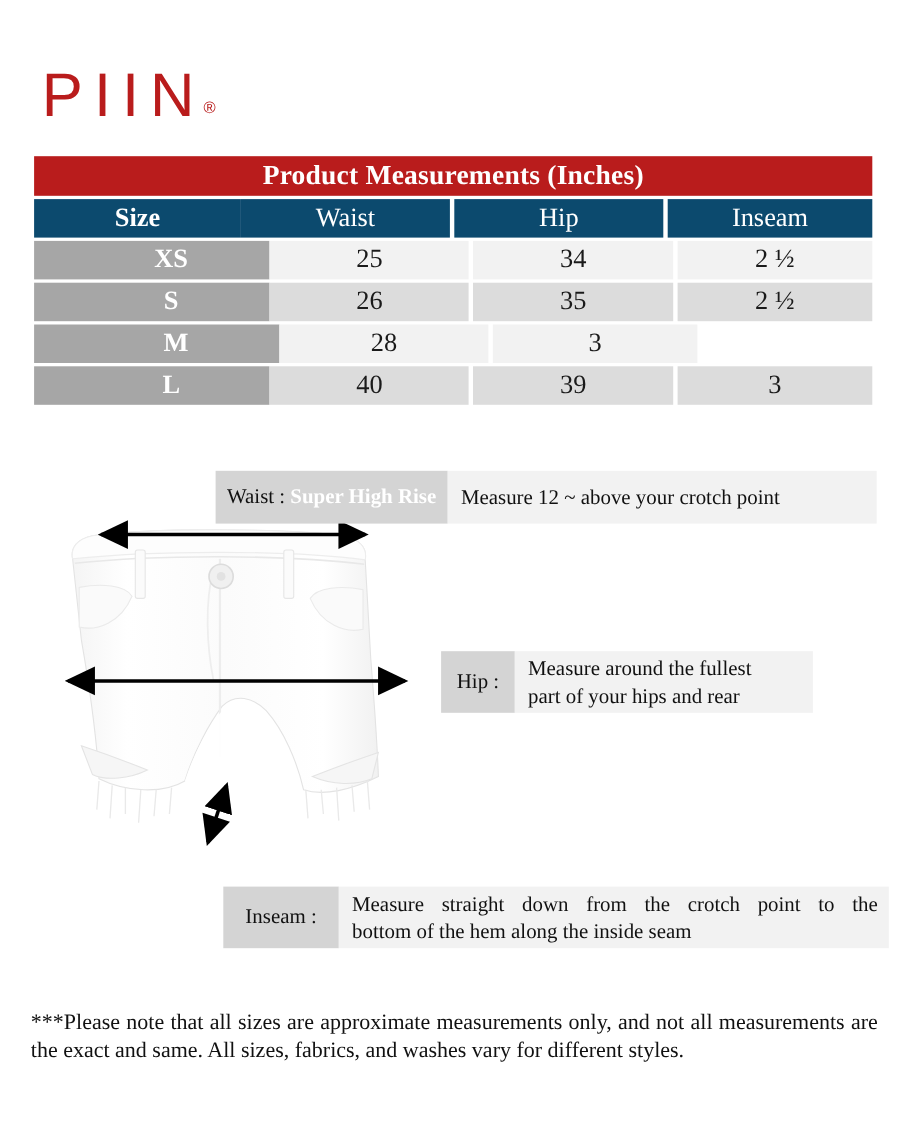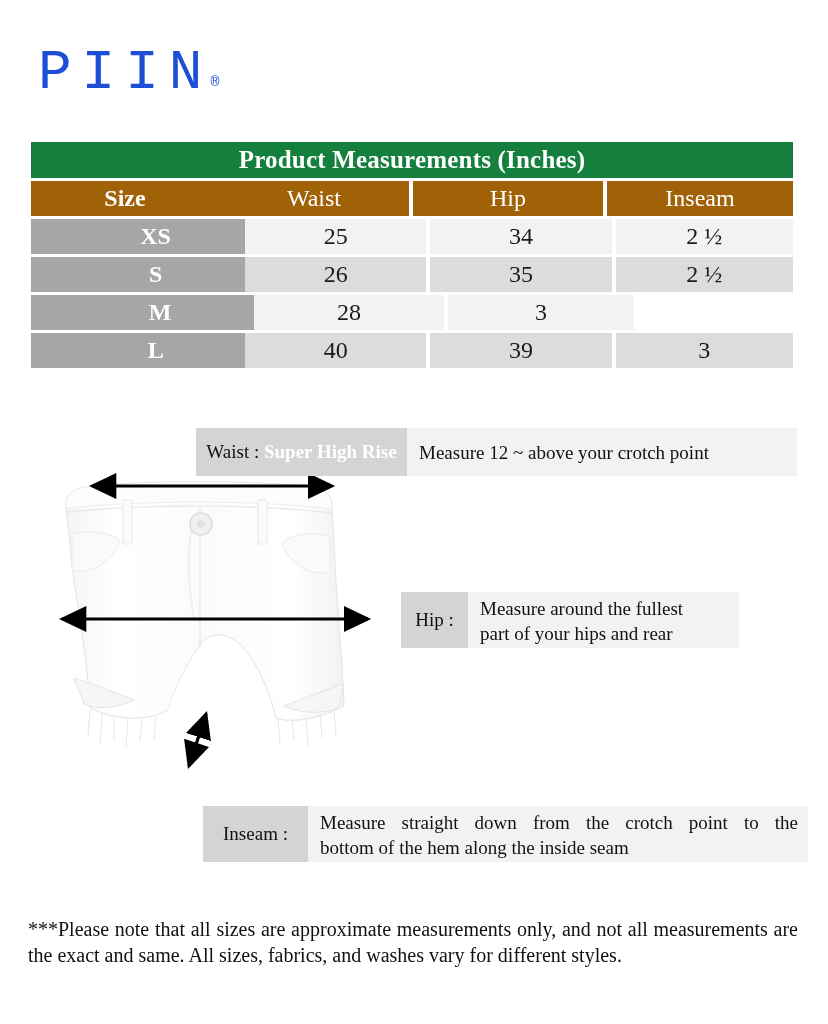--- a/index.html
+++ b/index.html
@@ -13,46 +13,46 @@
     position: relative;
     font-family: "Liberation Serif", "DejaVu Serif", serif;
     color: #111111;
     overflow: hidden;
   }
 
   
   .logo {
     position: absolute;
     left: 38px;
-    top: 45px;
-    font-family: Liberation Mono, monospace;
+    top: 58px;
+    font-family: Liberation Sans, sans-serif;
     font-size: 56px;
     letter-spacing: 10px;
-    color: #1d4ed8;
+    color: #b91c1c;
     line-height: 1;
     white-space: nowrap;
   }
   .logo .reg {
     font-size: 15px;
     vertical-align: baseline;
     letter-spacing: 0;
     position: relative;
     top: -2px;
     left: -2px;
   }
 
   
   .table {
     position: absolute;
     left: 31px;
     top: 142px;
     width: 762px;
   }
   .table-title {
-    background: #15803d;
+    background: #b91c1c;
     color: #ffffff;
     font-weight: bold;
     font-size: 25px;
     text-align: center;
     line-height: 36px;
     height: 36px;
     letter-spacing: 0.2px;
   }
   .trow {
     display: flex;
@@ -65,21 +65,21 @@
     justify-content: center;
     height: 100%;
     font-size: 24px;
   }
   .c-size   { width: 188px; }
   .c-waist  { width: 190px; margin-left: 0; }
   .c-hip    { width: 190px; margin-left: 4px; }
   .c-inseam { width: 186px; margin-left: 4px; }
 
   .hdr .cell {
-    background: #a16207;
+    background: #0c4a6e;
     color: #ffffff;
   }
   .hdr .c-size { font-weight: bold; }
 
   .drow .c-size {
     background: #a6a6a6;
     color: #ffffff;
     font-weight: bold;
     padding-left: 35px;
   }

